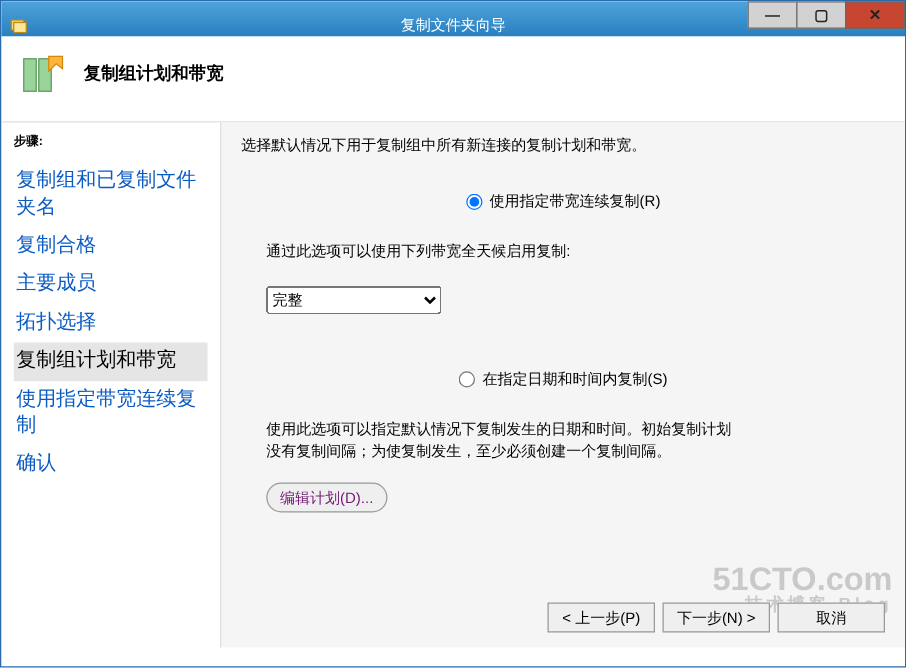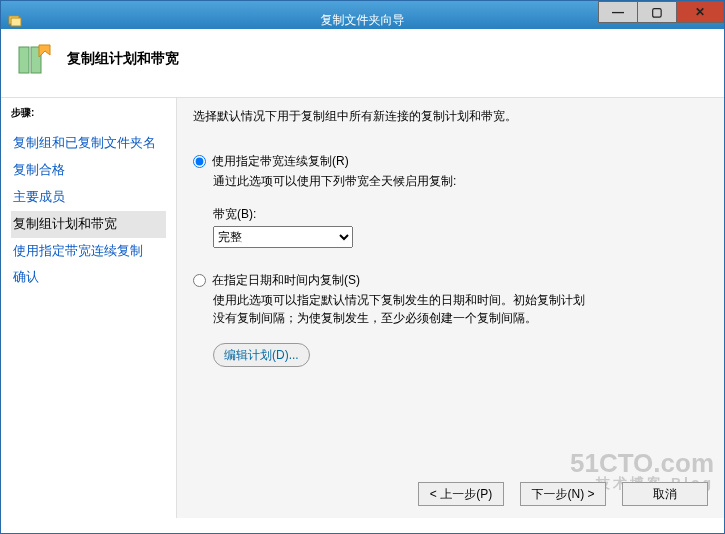--- a/index.html
+++ b/index.html
@@ -9,32 +9,32 @@
     .titlebar .title { position: absolute; left: 50%; transform: translateX(-50%); font-size: 12px; }
     .winbtns { margin-left: auto; display: flex; height: 100%; }
     .winbtn { width: 40px; height: 22px; display: flex; align-items: center; justify-content: center; border: 1px solid #666; background: #d2d2d2; margin-left: -1px; font-weight: bold; font-size: 12px; color: #222; }
     .winbtn.close { background: #c74632; color: #222; width: 48px; }
     .header { display: flex; align-items: center; padding: 10px 14px 18px 14px; border-bottom: 1px solid #e0e0e0; }
     .header-icon { width: 40px; height: 40px; margin-right: 12px; position: relative; }
     .header h2 { font-size: 14px; font-weight: bold; }
     .body { display: flex; height: 420px; }
     .sidebar { width: 175px; padding: 8px 10px; }
     .sidebar .steps-label { font-weight: bold; font-size: 10px; margin-bottom: 10px; }
-    .sidebar .step { color: #0b5bc4; padding: 5px 2px; cursor: pointer; font-size: 13px; line-height: 1.3; }
+    .sidebar .step { color: #0b5bc4; padding: 5px 2px; cursor: pointer; font-size: 16px; line-height: 1.3; }
     .sidebar .step.active { background: #e5e5e5; color: #000; }
     .maincol { flex: 1; background: #f5f5f5; border-left: 1px solid #e0e0e0; padding: 10px 16px; position: relative; }
     .desc { margin-bottom: 28px; }
-    .radio-row { display: flex; align-items: center; margin: 2px 0; }
+    .radio-row { display: flex; align-items: center; margin: 22px 0; justify-content: center; }
     .radio-row input { margin-right: 6px; }
     .subtext { margin-left: 20px; margin-bottom: 16px; line-height: 1.5; }
     .bwlabel { margin-left: 20px; margin-top: 8px; }
     select { width: 140px; margin-left: 20px; margin-top: 3px; height: 22px; font-size: 12px; }
     .btn { height: 24px; padding: 0 10px; background: #efefef; border: 1px solid #999; font-size: 12px; min-width: 86px; }
-    .btn:disabled { color: #0369a1; border-radius: 12px; }
-    .footer-btns { position: absolute; bottom: 12px; right: 16px; display: flex; gap: 16px; }
+    .btn:disabled { color: #701a75; border-radius: 12px; }
+    .footer-btns { position: absolute; bottom: 12px; right: 16px; display: flex; gap: 6px; }
     .watermark { position: absolute; right: 10px; bottom: 28px; font-size: 26px; font-weight: bold; color: rgba(120,120,120,0.35); font-family: Arial, sans-serif; pointer-events: none; line-height: 1; text-align: right; }
     .watermark .sub { font-size: 14px; letter-spacing: 3px; display: block; }
   </style>
 </head>
 <body>
 
 <div class="titlebar">
   <div class="icon-wrap">
     <svg width="16" height="16" viewBox="0 0 16 16">
         <rect x="2" y="3" width="10" height="8" fill="#ffd76a" stroke="#b88a1e"></rect>
@@ -59,35 +59,35 @@
   </div>
   <h2>复制组计划和带宽</h2>
 </div>
 
 <div class="body">
   <div class="sidebar">
     <div class="steps-label">步骤:</div>
     <div class="step">复制组和已复制文件夹名</div>
     <div class="step">复制合格</div>
     <div class="step">主要成员</div>
+    <div class="step">拓扑选择</div>
     <div class="step active">复制组计划和带宽</div>
     <div class="step">使用指定带宽连续复制</div>
     <div class="step">确认</div>
   </div>
 
   <div class="maincol">
     <div class="desc">选择默认情况下用于复制组中所有新连接的复制计划和带宽。</div>
 
     <div class="radio-row">
       <input type="radio" name="mode" checked="" style="">
       <label>使用指定带宽连续复制(R)</label>
     </div>
     <div class="subtext">通过此选项可以使用下列带宽全天候启用复制:</div>
 
-    <div class="bwlabel">带宽(B):</div>
     <select>
       <option>完整</option>
     </select>
 
     <div style="height:22px"></div>
 
     <div class="radio-row">
       <input type="radio" name="mode" style="">
       <label>在指定日期和时间内复制(S)</label>
     </div>

